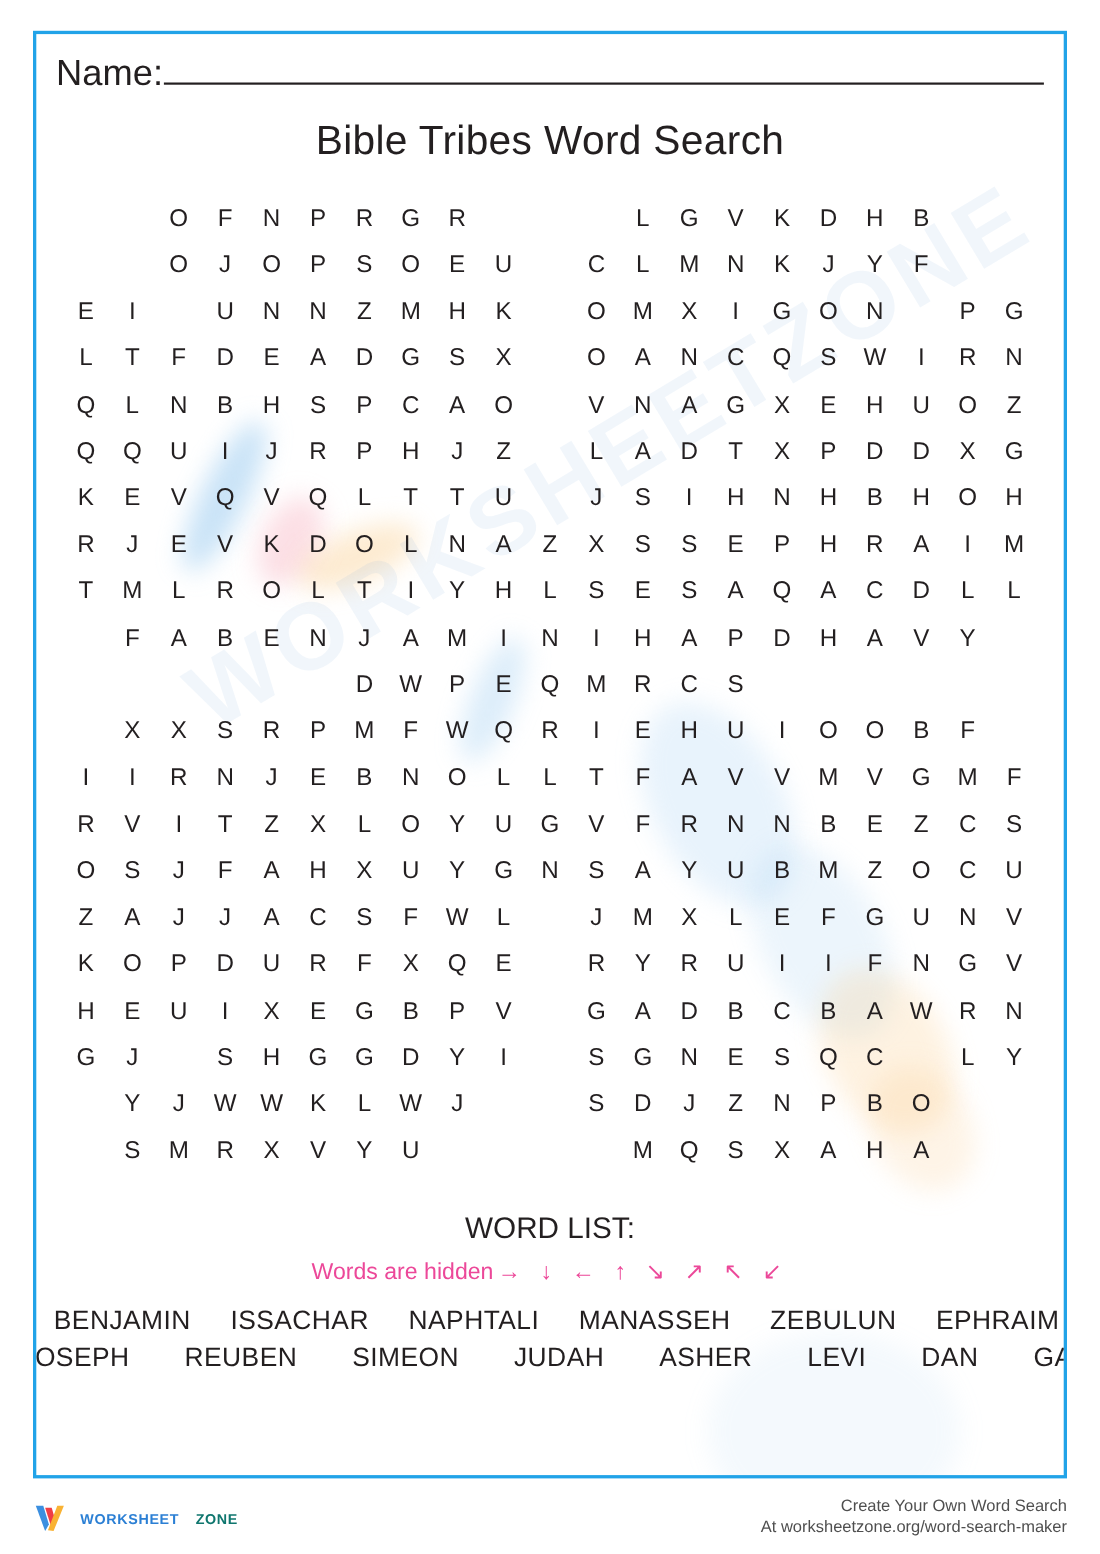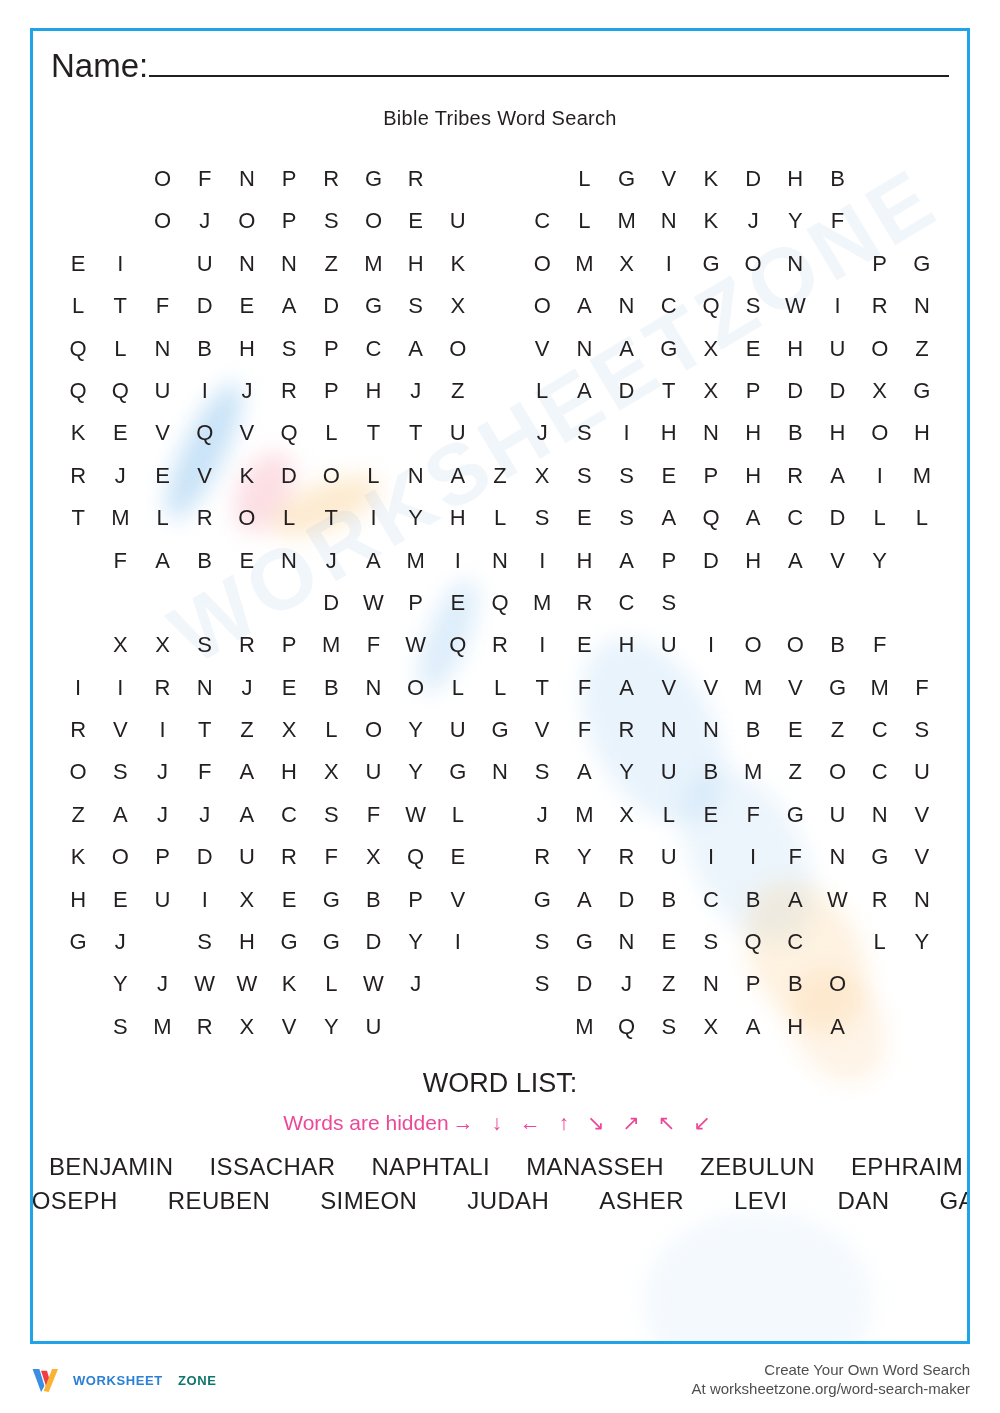--- a/index.html
+++ b/index.html
@@ -76,21 +76,21 @@
   .name-rule {
     flex: 1;
     border-bottom: 2px solid #231f20;
     height: 22px;
     margin-left: 1px;
   }
 
   
   .title {
     text-align: center;
-    font-size: 20px;
+    font-size: 37px;
     color: #231f20;
     margin-top: 22px;
     letter-spacing: 0.3px;
   }
 
   
   .grid {
     margin: 28px auto 0 auto;
     display: grid;
     grid-template-columns: repeat(21, 42.2px);
@@ -103,21 +103,21 @@
     text-align: center;
     font-size: 22px;
     color: #231f20;
   }
   .cell.empty { color: transparent; }
 
   
   .wl-title {
     text-align: center;
     font-size: 27px;
-    margin-top: 20px;
+    margin-top: 34px;
     color: #231f20;
   }
   .wl-hint {
     text-align: center;
     font-size: 21px;
     margin-top: 12px;
     color: #ec4899;
   }
   .wl-hint .arrows { letter-spacing: 6px; margin-left: 4px; }
   .wl-rows { margin-top: 18px; padding-left: 12px; }

